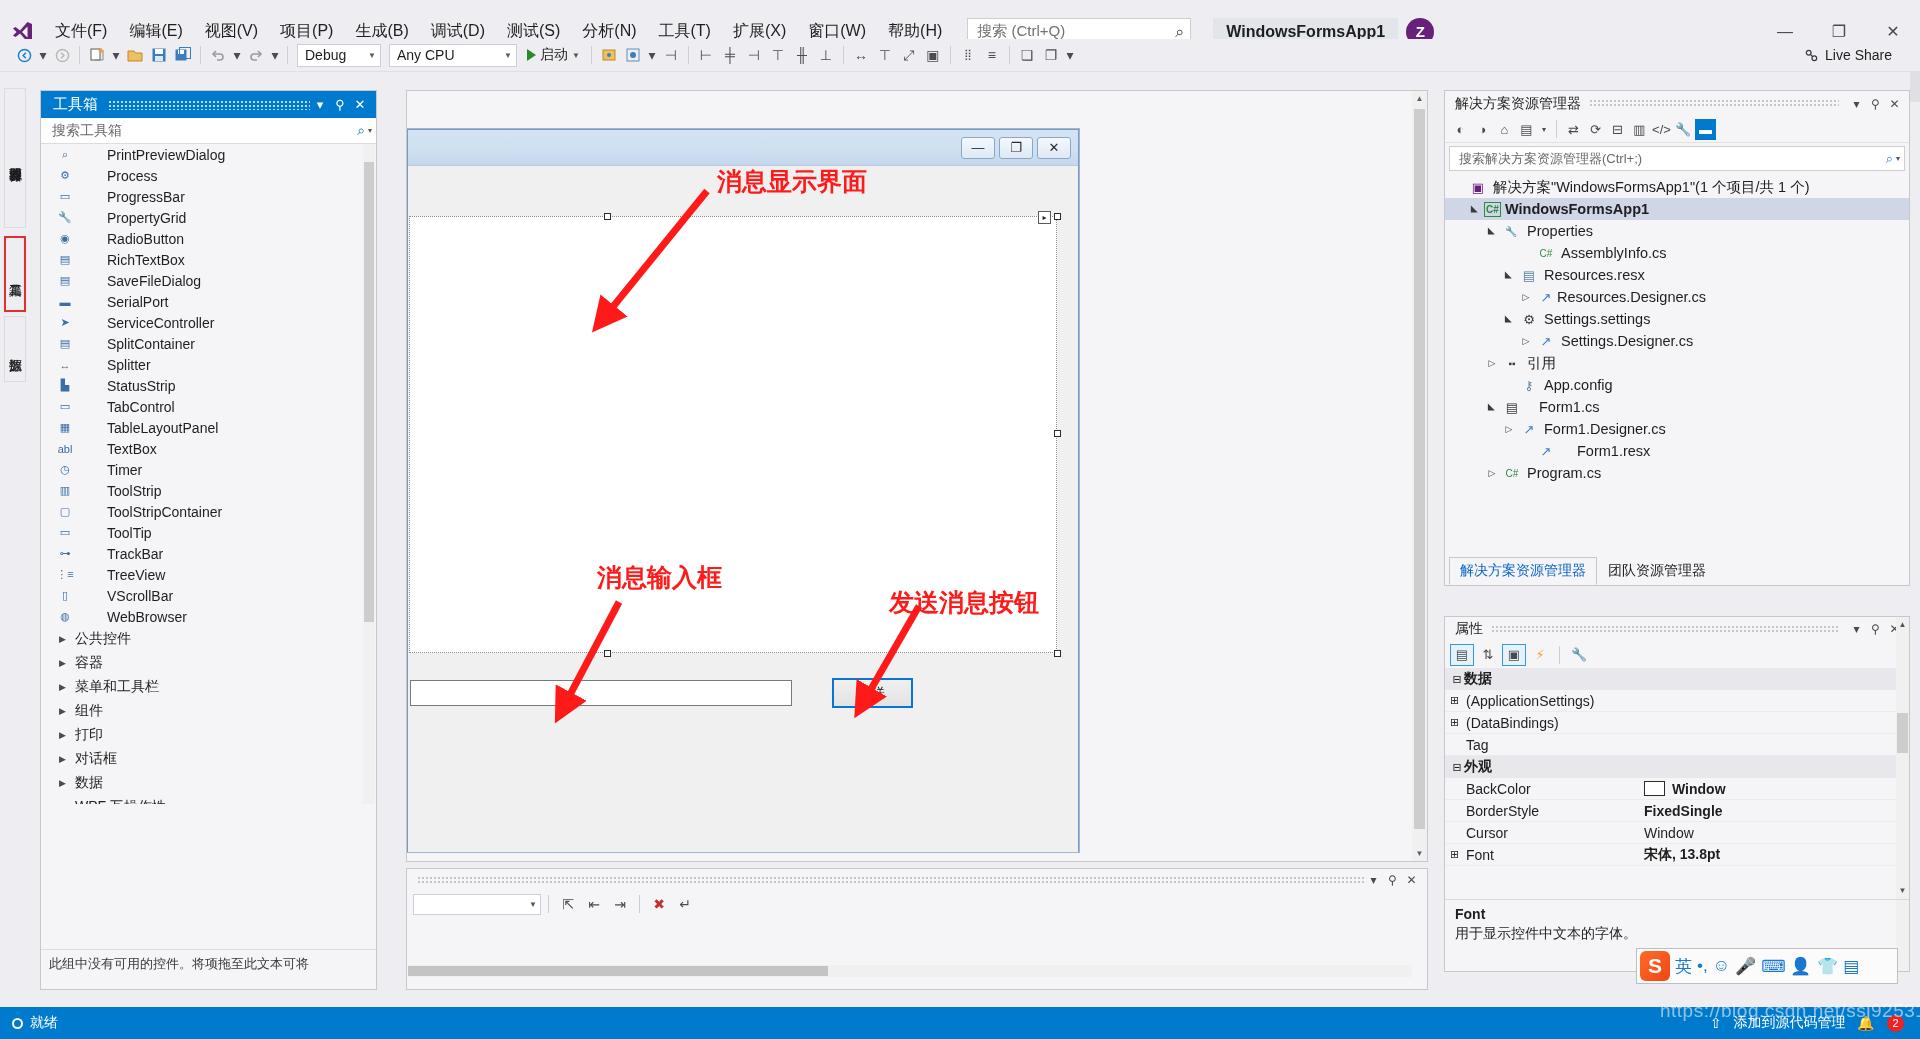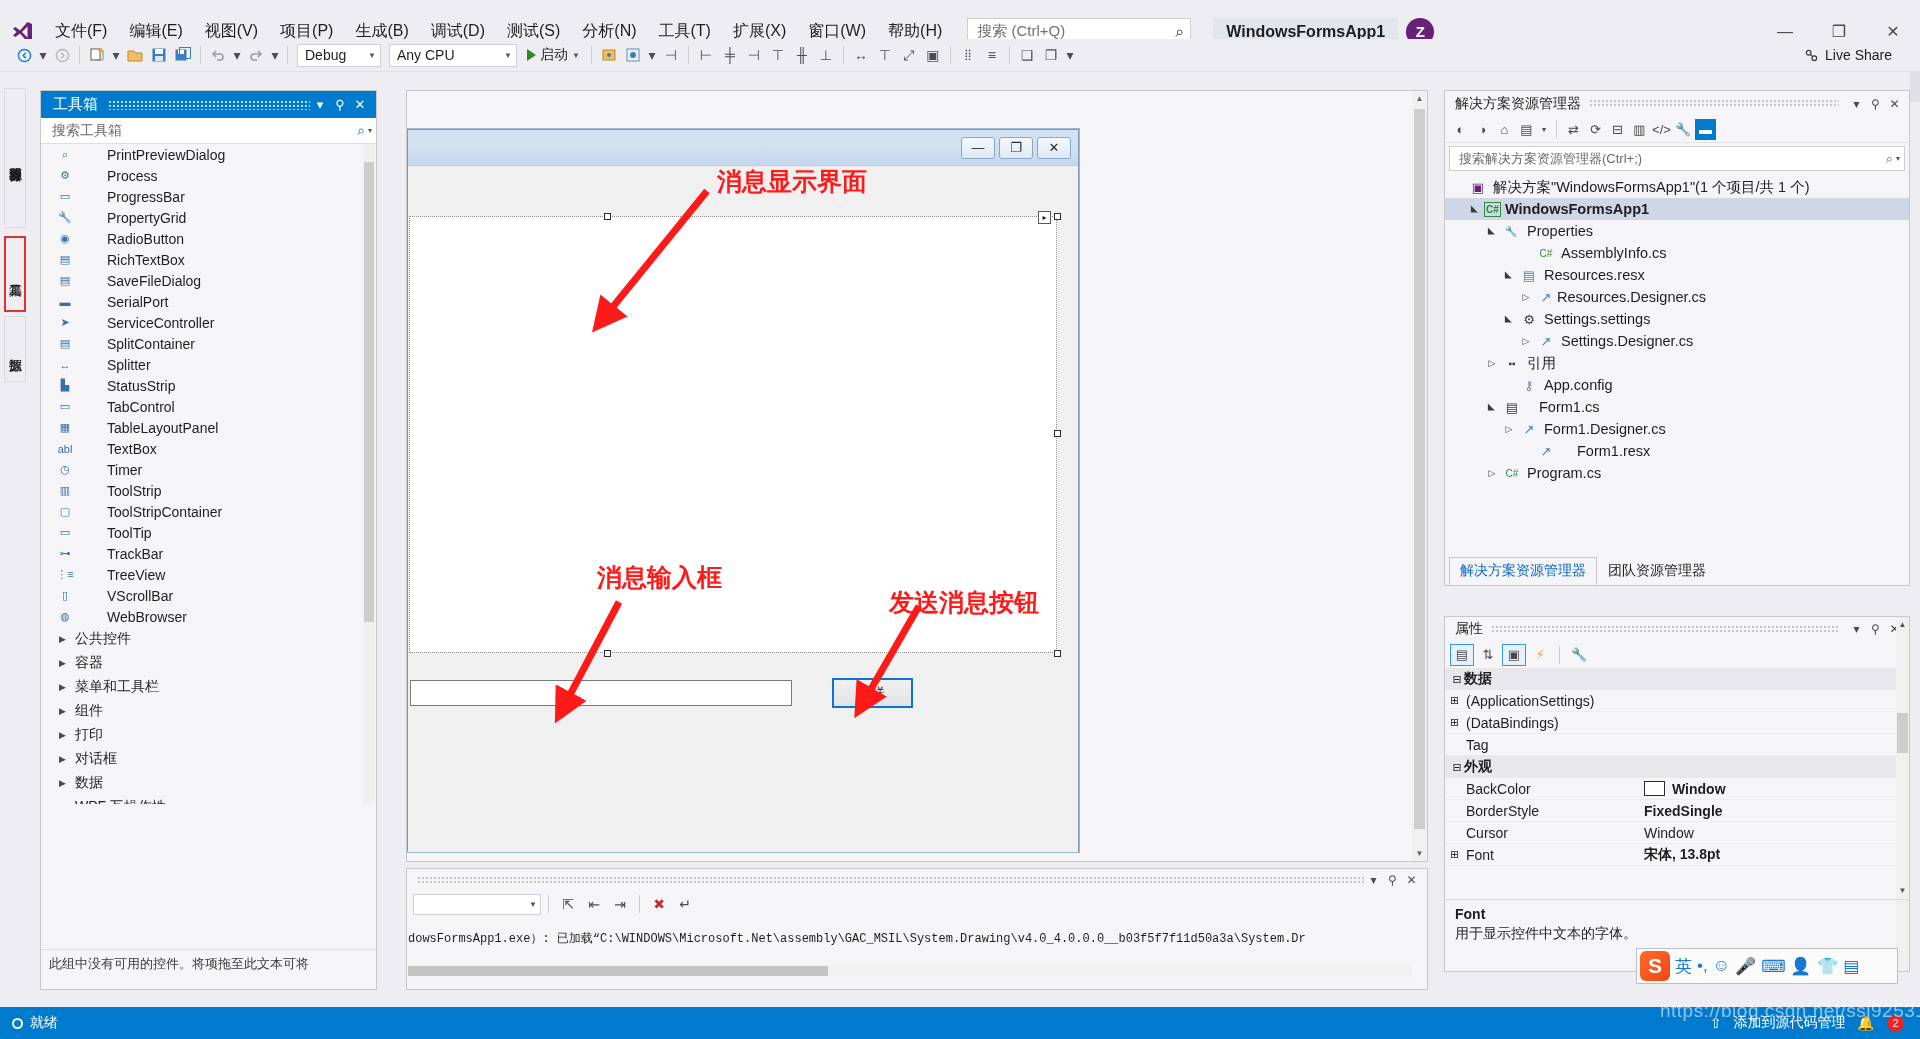--- a/index.html
+++ b/index.html
@@ -633,21 +633,20 @@
         <span class="ar">▼</span>
       </div>
       <div class="tb-sep"></div>
       <div class="tb-ico">⇱</div>
       <div class="tb-ico">⇤</div>
       <div class="tb-ico">⇥</div>
       <div class="tb-sep"></div>
       <div class="tb-ico" style="color:#c03030">✖</div>
       <div class="tb-ico">↵</div>
     </div>
-    <div class="out-text">dowsFormsApp1.exe）: 已加载“C:\WINDOWS\Microsoft.Net\assembly\GAC_MSIL\System.Drawing\v4.0_4.0.0.0__b03f5f7f11d50a3a\System.Dr</div>
     <div class="out-hscroll">
       <div class="thumb"></div>
     </div>
   </div>
 
   <div class="solexp">
     <div class="se-title">
       <span>解决方案资源管理器</span>
       <span class="dots"></span>
       <span class="si">▾</span>

